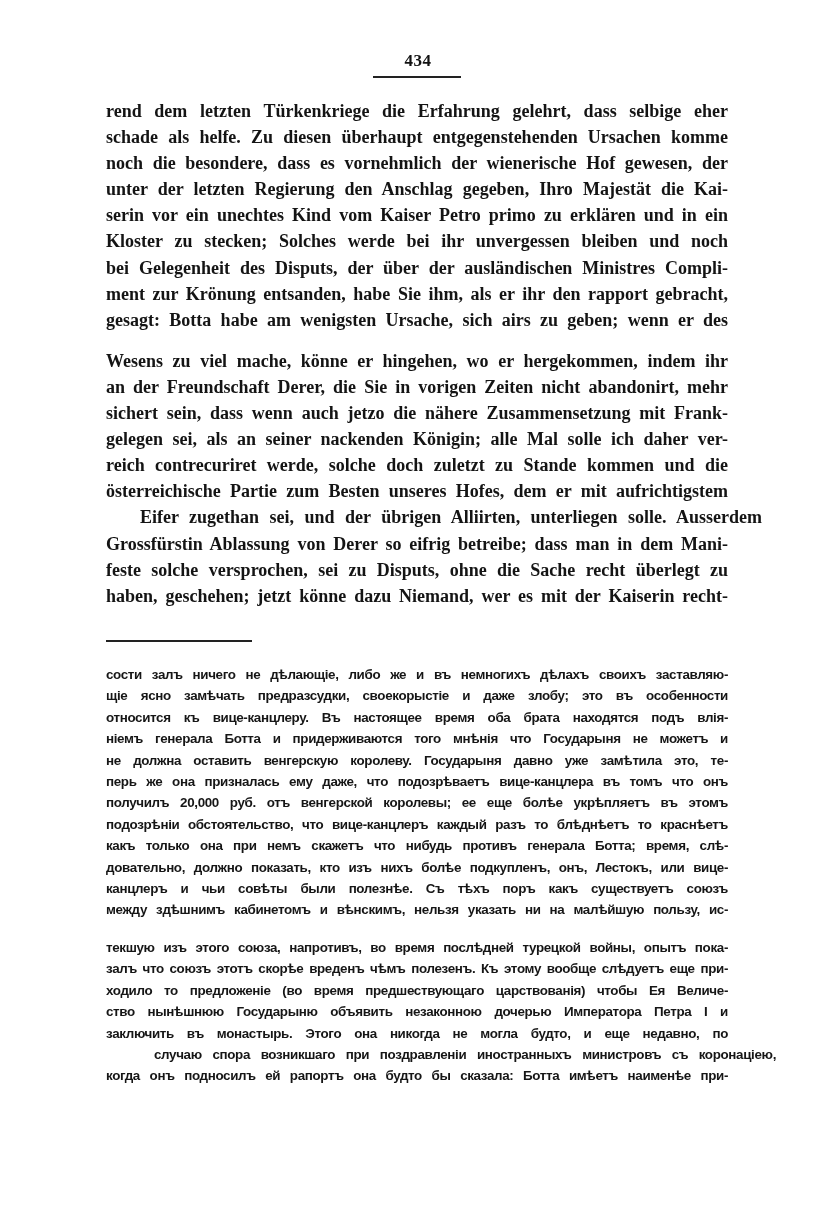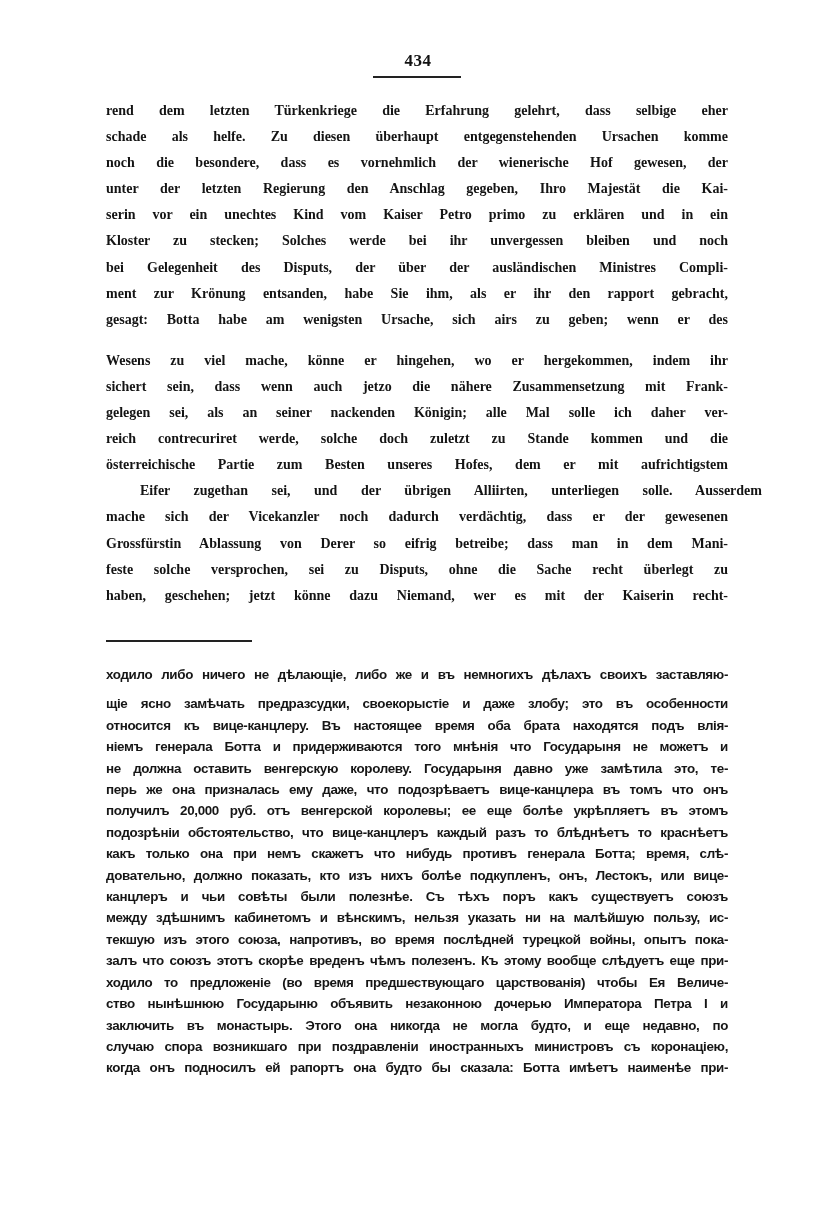--- a/index.html
+++ b/index.html
@@ -41,21 +41,21 @@
       height: 2px;
       background: #222;
     }
     .main-text {
       position: absolute;
       left: 106px;
       top: 94px;
       width: 622px;
       font-family: "Liberation Serif", serif;
       font-weight: bold;
-      font-size: 14px;
+      font-size: 18px;
       line-height: 26.1px;
       color: #141414;
     }
     .main-text .line,
     .footnote .line {
       display: block;
       text-align: justify;
       text-align-last: justify;
       white-space: nowrap;
       overflow: visible;
@@ -101,48 +101,48 @@
     <span class="line" style="display: block; width: 622px; transform-origin: left top;">rend dem letzten Türkenkriege die Erfahrung gelehrt, dass selbige eher</span>
     <span class="line" style="display: block; width: 622px; transform-origin: left top;">schade als helfe. Zu diesen überhaupt entgegenstehenden Ursachen komme</span>
     <span class="line" style="display: block; width: 622px; transform-origin: left top;">noch die besondere, dass es vornehmlich der wienerische Hof gewesen, der</span>
     <span class="line" style="display: block; width: 622px; transform-origin: left top;">unter der letzten Regierung den Anschlag gegeben, Ihro Majestät die Kai-</span>
     <span class="line" style="display: block; width: 622px; transform-origin: left top;">serin vor ein unechtes Kind vom Kaiser Petro primo zu erklären und in ein</span>
     <span class="line" style="display: block; width: 622px; transform-origin: left top;">Kloster zu stecken; Solches werde bei ihr unvergessen bleiben und noch</span>
     <span class="line" style="display: block; width: 622px; transform-origin: left top;">bei Gelegenheit des Disputs, der über der ausländischen Ministres Compli-</span>
     <span class="line" style="display: block; width: 622px; transform-origin: left top;">ment zur Krönung entsanden, habe Sie ihm, als er ihr den rapport gebracht,</span>
     <span class="line" style="display: block; width: 622px; transform-origin: left top;">gesagt: Botta habe am wenigsten Ursache, sich airs zu geben; wenn er des</span>
     <span class="line" style="display: block; width: 622px; transform-origin: left top; margin-top: 15px;">Wesens zu viel mache, könne er hingehen, wo er hergekommen, indem ihr</span>
+    <span class="line" style="display: block; width: 622px; transform-origin: left top;">an der Freundschaft Derer, die Sie in vorigen Zeiten nicht abandonirt, mehr</span>
     <span class="line" style="display: block; width: 622px; transform-origin: left top;">sichert sein, dass wenn auch jetzo die nähere Zusammensetzung mit Frank-</span>
     <span class="line" style="display: block; width: 622px; transform-origin: left top;">gelegen sei, als an seiner nackenden Königin; alle Mal solle ich daher ver-</span>
     <span class="line" style="display: block; width: 622px; transform-origin: left top;">reich contrecuriret werde, solche doch zuletzt zu Stande kommen und die</span>
     <span class="line" style="display: block; width: 622px; transform-origin: left top;">österreichische Partie zum Besten unseres Hofes, dem er mit aufrichtigstem</span>
     <span class="line" style="display: block; width: 622px; transform-origin: left top; margin-left: 34px;">Eifer zugethan sei, und der übrigen Alliirten, unterliegen solle. Ausserdem</span>
-    <span class="line" style="display: block; width: 622px; transform-origin: left top;">mache sich der Vicekanzler noch dadurch verdächtig, dass er der gewesenen</span>
     <span class="line" style="display: block; width: 622px; transform-origin: left top;">Grossfürstin Ablassung von Derer so eifrig betreibe; dass man in dem Mani-</span>
     <span class="line" style="display: block; width: 622px; transform-origin: left top;">feste solche versprochen, sei zu Disputs, ohne die Sache recht überlegt zu</span>
     <span class="line last" style="display: block; width: 622px; transform-origin: left top;">haben, geschehen; jetzt könne dazu Niemand, wer es mit der Kaiserin recht-</span>
   </div>
 
   <div class="footnote-rule"></div>
 
   <div class="footnote">
-    <span class="line" style="display: block; width: 622px; transform-origin: left top;">ходило либо ничего не дѣлающіе, либо же и въ немногихъ дѣлахъ своихъ заставляю-</span>
-    <span class="line" style="display: block; width: 622px; transform-origin: left top; margin-top: 8px;">щіе ясно замѣчать предразсудки, своекорыстіе и даже злобу; это въ особенности</span>
+    <span class="line" style="display: block; width: 622px; transform-origin: left top;">сости залъ ничего не дѣлающіе, либо же и въ немногихъ дѣлахъ своихъ заставляю-</span>
+    <span class="line" style="display: block; width: 622px; transform-origin: left top;">щіе ясно замѣчать предразсудки, своекорыстіе и даже злобу; это въ особенности</span>
     <span class="line" style="display: block; width: 622px; transform-origin: left top;">относится къ вице-канцлеру. Въ настоящее время оба брата находятся подъ влія-</span>
     <span class="line" style="display: block; width: 622px; transform-origin: left top;">ніемъ генерала Ботта и придерживаются того мнѣнія что Государыня не можетъ и</span>
     <span class="line" style="display: block; width: 622px; transform-origin: left top;">не должна оставить венгерскую королеву. Государыня давно уже замѣтила это, те-</span>
     <span class="line" style="display: block; width: 622px; transform-origin: left top;">перь же она призналась ему даже, что подозрѣваетъ вице-канцлера въ томъ что онъ</span>
     <span class="line" style="display: block; width: 622px; transform-origin: left top;">получилъ 20,000 руб. отъ венгерской королевы; ее еще болѣе укрѣпляетъ въ этомъ</span>
     <span class="line" style="display: block; width: 622px; transform-origin: left top;">подозрѣніи обстоятельство, что вице-канцлеръ каждый разъ то блѣднѣетъ то краснѣетъ</span>
     <span class="line" style="display: block; width: 622px; transform-origin: left top;">какъ только она при немъ скажетъ что нибудь противъ генерала Ботта; время, слѣ-</span>
     <span class="line" style="display: block; width: 622px; transform-origin: left top;">довательно, должно показать, кто изъ нихъ болѣе подкупленъ, онъ, Лестокъ, или вице-</span>
     <span class="line" style="display: block; width: 622px; transform-origin: left top;">канцлеръ и чьи совѣты были полезнѣе. Съ тѣхъ поръ какъ существуетъ союзъ</span>
     <span class="line" style="display: block; width: 622px; transform-origin: left top;">между здѣшнимъ кабинетомъ и вѣнскимъ, нельзя указать ни на малѣйшую пользу, ис-</span>
-    <span class="line" style="display: block; width: 622px; transform-origin: left top;">текшую изъ этого союза, напротивъ, во время послѣдней турецкой войны, опытъ пока-</span>
+    <span class="line" style="display: block; width: 622px; transform-origin: left top; margin-top: 16px;">текшую изъ этого союза, напротивъ, во время послѣдней турецкой войны, опытъ пока-</span>
     <span class="line" style="display: block; width: 622px; transform-origin: left top;">залъ что союзъ этотъ скорѣе вреденъ чѣмъ полезенъ. Къ этому вообще слѣдуетъ еще при-</span>
     <span class="line" style="display: block; width: 622px; transform-origin: left top;">ходило то предложеніе (во время предшествующаго царствованія) чтобы Ея Величе-</span>
     <span class="line" style="display: block; width: 622px; transform-origin: left top;">ство нынѣшнюю Государыню объявить незаконною дочерью Императора Петра I и</span>
     <span class="line" style="display: block; width: 622px; transform-origin: left top;">заключить въ монастырь. Этого она никогда не могла будто, и еще недавно, по</span>
-    <span class="line" style="display: block; width: 622px; transform-origin: left top;">случаю спора возникшаго при поздравленіи иностранныхъ министровъ съ коронаціею,</span>
+    <span class="line" style="display: block; width: 622px; transform-origin: left top; margin-left: 48px;">случаю спора возникшаго при поздравленіи иностранныхъ министровъ съ коронаціею,</span>
     <span class="line last" style="display: block; width: 622px; transform-origin: left top;">когда онъ подносилъ ей рапортъ она будто бы сказала: Ботта имѣетъ наименѣе при-</span>
   </div>
 
 </div>
 
 </body></html>

